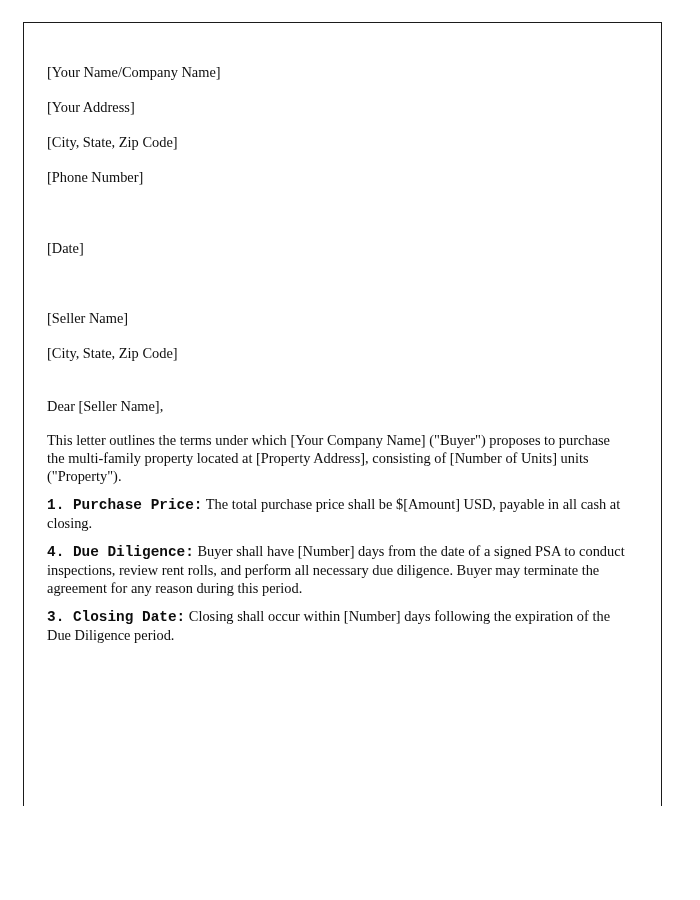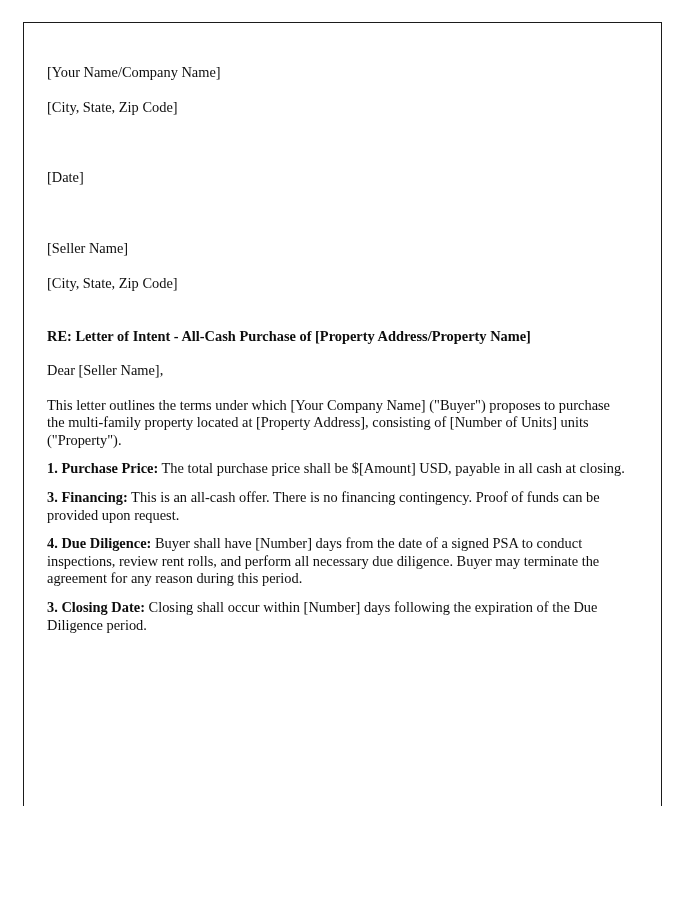--- a/index.html
+++ b/index.html
@@ -51,53 +51,53 @@
   .line { display: block; }
   p.para {
     margin: 0 0 11px 0;
   }
   .re-line {
     font-weight: bold;
     margin: 0 0 17px 0;
   }
   .salutation { margin: 0 0 17px 0; }
   .term { margin: 0 0 11px 0; }
-  .term-head { font-weight: bold; }
+  .term-head { font-weight: bold; font-family: Liberation Mono, monospace; }
 </style>
 </head>
 <body>
 
 <div id="screen">
   <div id="page">
     <div id="doc-body">
 
       <div class="addr-block">
         <span class="line">[Your Name/Company Name]</span>
+        <span class="line">[Your Address]</span>
         <span class="line">[City, State, Zip Code]</span>
+        <span class="line">[Phone Number]</span>
       </div>
 
       <div class="addr-block">
         <span class="line">[Date]</span>
       </div>
 
       <div class="addr-block">
         <span class="line">[Seller Name]</span>
         <span class="line">[City, State, Zip Code]</span>
       </div>
 
-      <p class="re-line">RE: Letter of Intent - All-Cash Purchase of [Property Address/Property Name]</p>
 
       <p class="salutation">Dear [Seller Name],</p>
 
       <p class="para">This letter outlines the terms under which [Your Company Name] ("Buyer") proposes to purchase the multi-family property located at [Property Address], consisting of [Number of Units] units ("Property").</p>
 
       <p class="term"><span class="term-head">1. Purchase Price:</span><span> The total purchase price shall be $[Amount] USD, payable in all cash at closing.</span></p>
 
 
-      <p class="term"><span class="term-head">3. Financing:</span><span> This is an all-cash offer. There is no financing contingency. Proof of funds can be provided upon request.</span></p>
 
       <p class="term"><span class="term-head">4. Due Diligence:</span><span> Buyer shall have [Number] days from the date of a signed PSA to conduct inspections, review rent rolls, and perform all necessary due diligence. Buyer may terminate the agreement for any reason during this period.</span></p>
 
       <p class="term"><span class="term-head">3. Closing Date:</span><span> Closing shall occur within [Number] days following the expiration of the Due Diligence period.</span></p>
 
     </div>
   </div>
 </div>
 
 </body></html>

